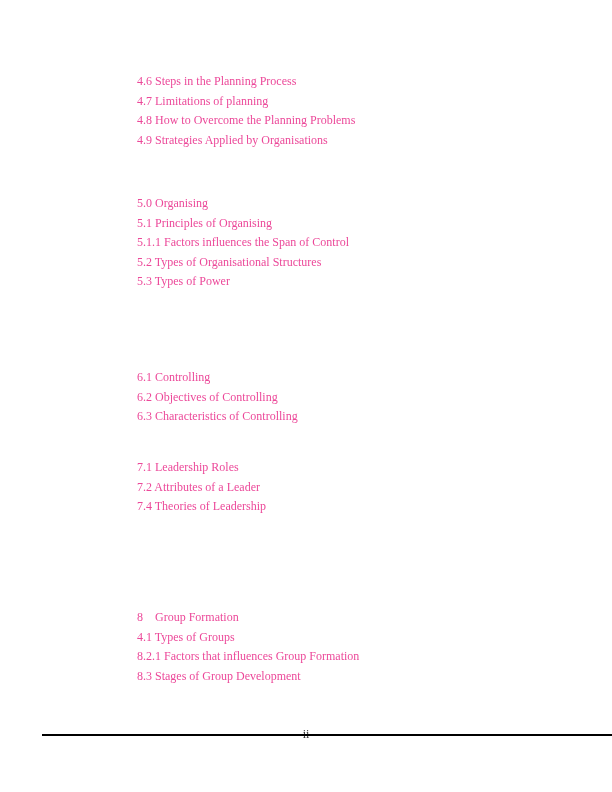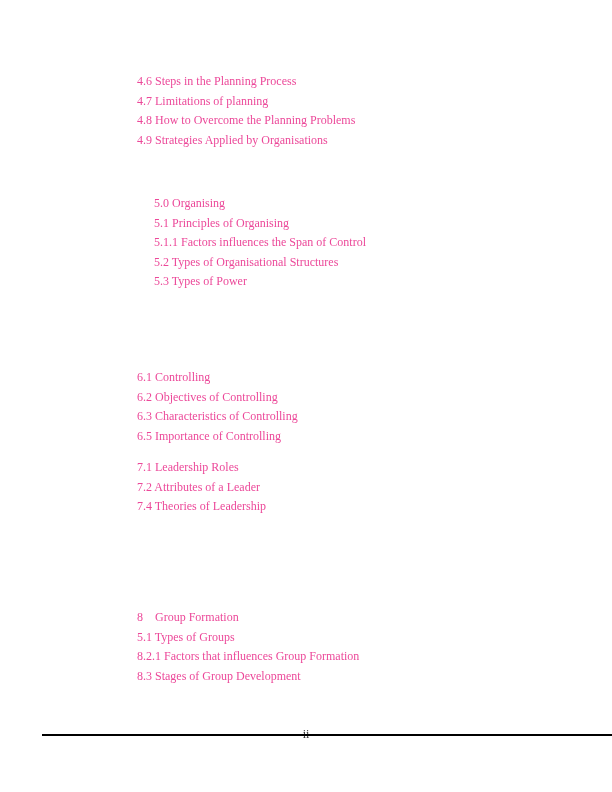--- a/index.html
+++ b/index.html
@@ -21,21 +21,21 @@
     left: 137px;
     right: 20px;
   }
   .toc-line {
     font-size: 12px;
     line-height: 19.6px;
     white-space: pre;
     color: #ec4899;
   }
   .sec-1 { top: 72px; }
-  .sec-2 { top: 194px; margin-left: 17px; }
+  .sec-2 { top: 194px; }
   .sec-3 { top: 334px; margin-top: 34px; }
   .sec-4 { top: 458px; }
   .sec-5 { top: 608px; }
   .page-number {
     position: absolute;
     top: 727px;
     left: 0;
     width: 612px;
     text-align: center;
     font-size: 12px;
@@ -70,32 +70,31 @@
     <div class="toc-line">5.1 Principles of Organising</div>
     <div class="toc-line">5.1.1 Factors influences the Span of Control</div>
     <div class="toc-line">5.2 Types of Organisational Structures</div>
     <div class="toc-line">5.3 Types of Power</div>
   </div>
 
   <div class="toc-section sec-3">
     <div class="toc-line">6.1 Controlling</div>
     <div class="toc-line">6.2 Objectives of Controlling</div>
     <div class="toc-line">6.3 Characteristics of Controlling</div>
-    <div class="toc-line">6.5 Importance of Controlling</div>
   </div>
 
   <div class="toc-section sec-4">
     <div class="toc-line">7.1 Leadership Roles</div>
     <div class="toc-line">7.2 Attributes of a Leader</div>
     <div class="toc-line">7.4 Theories of Leadership</div>
   </div>
 
   <div class="toc-section sec-5">
     <div class="toc-line">8    Group Formation</div>
-    <div class="toc-line">5.1 Types of Groups</div>
+    <div class="toc-line">4.1 Types of Groups</div>
     <div class="toc-line">8.2.1 Factors that influences Group Formation</div>
     <div class="toc-line">8.3 Stages of Group Development</div>
   </div>
 
   <div class="page-number">ii</div>
   <div class="footer-rule"></div>
 
 </div>
 
 </body></html>

